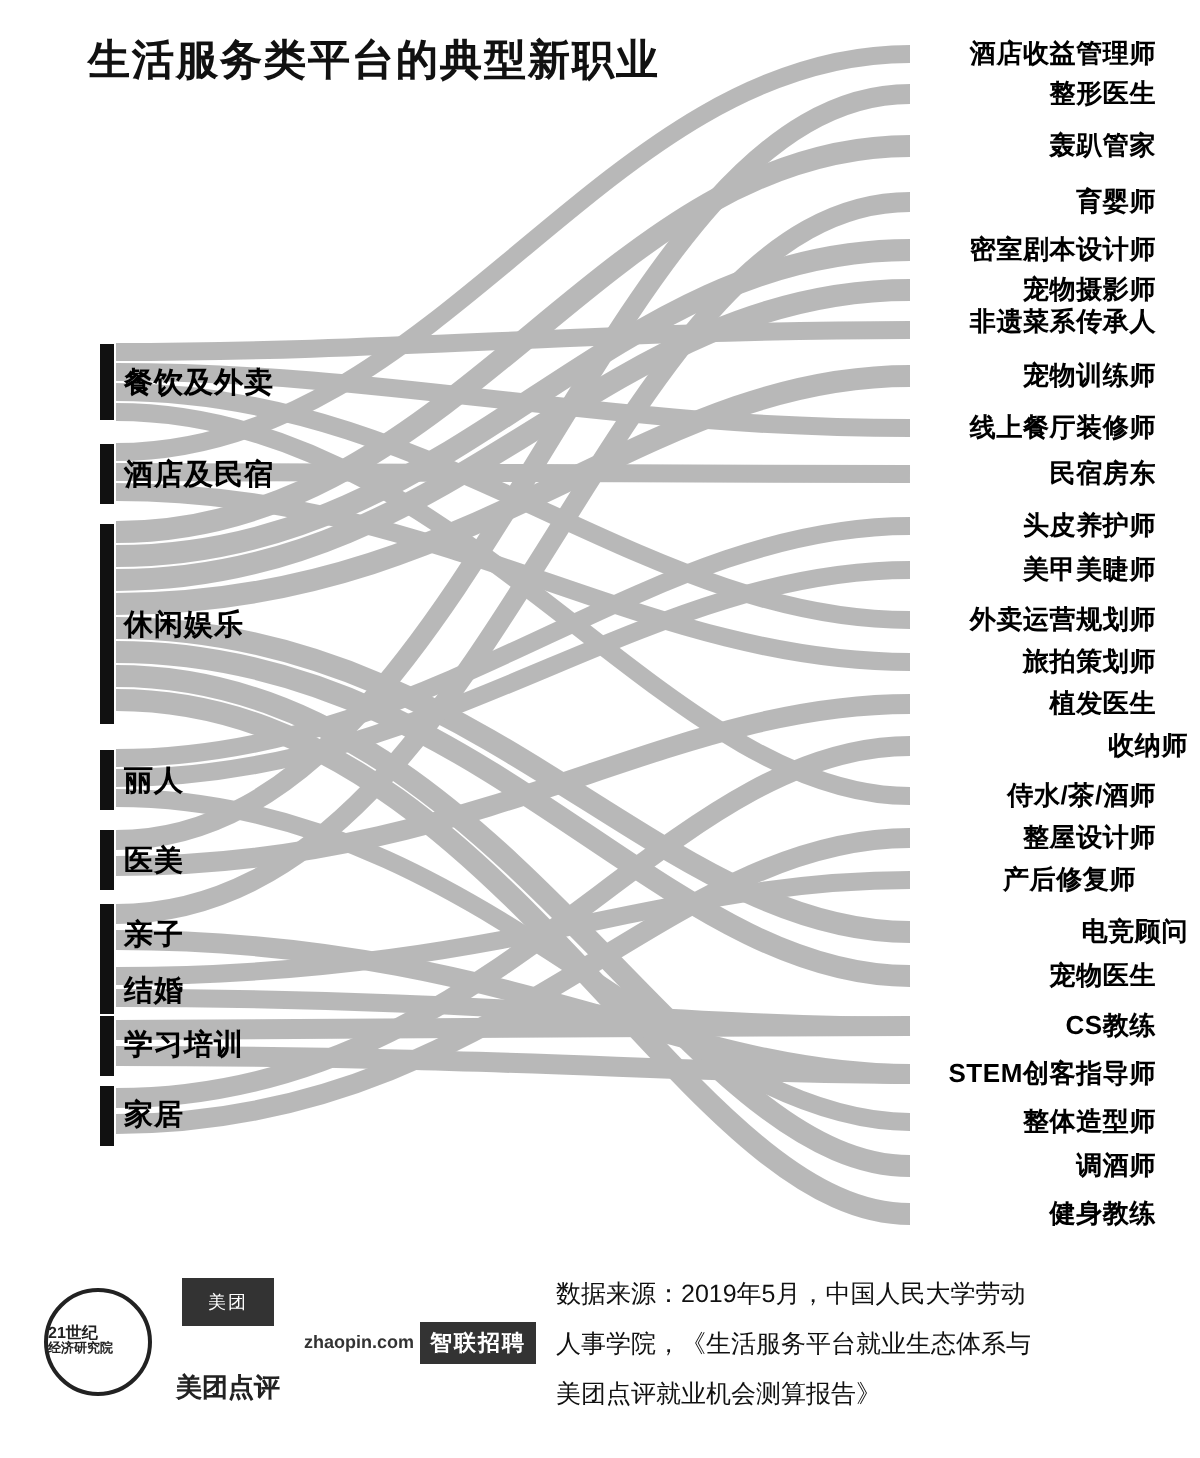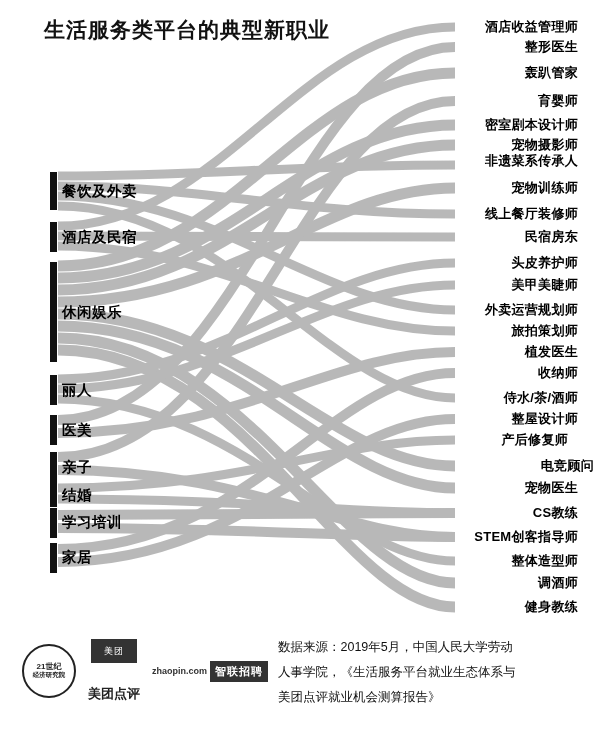--- a/index.html
+++ b/index.html
@@ -78,21 +78,21 @@
     align-items: center;
     gap: 12px;
   }
   .logo-circle {
     width: 54px;
     height: 54px;
     border-radius: 50%;
     border: 2px solid #222;
     display: flex;
     flex-direction: column;
-    align-items: center;
+    align-items: flex-start;
     justify-content: center;
     font-size: 6.5px;
     line-height: 8px;
     font-weight: bold;
     color: #222;
     text-align: center;
     box-sizing: border-box;
   }
   .logo-circle .l1 { font-size: 8px; }
   .logo-meituan {
@@ -216,21 +216,21 @@
   <div class="right-label" style="right:22px; top:136px;">宠物摄影师</div>
   <div class="right-label" style="right:22px; top:152px;">非遗菜系传承人</div>
   <div class="right-label" style="right:22px; top:179px;">宠物训练师</div>
   <div class="right-label" style="right:22px; top:205px;">线上餐厅装修师</div>
   <div class="right-label" style="right:22px; top:228px;padding-left:16px;">民宿房东</div>
   <div class="right-label" style="right:22px; top:254px;">头皮养护师</div>
   <div class="right-label" style="right:22px; top:276px;">美甲美睫师</div>
   <div class="right-label" style="right:22px; top:301px;">外卖运营规划师</div>
   <div class="right-label" style="right:22px; top:322px;">旅拍策划师</div>
   <div class="right-label" style="right:22px; top:343px;">植发医生</div>
-  <div class="right-label" style="right:22px; top:364px;padding-left:28px;">收纳师</div>
+  <div class="right-label" style="right:6px; top:364px;padding-left:28px;">收纳师</div>
   <div class="right-label" style="right:22px; top:389px;">侍水/茶/酒师</div>
   <div class="right-label" style="right:22px; top:410px;">整屋设计师</div>
   <div class="right-label" style="right:32px; top:431px;">产后修复师</div>
   <div class="right-label" style="right:6px; top:457px;">电竞顾问</div>
   <div class="right-label" style="right:22px; top:479px;">宠物医生</div>
   <div class="right-label" style="right:22px; top:504px;">CS教练</div>
   <div class="right-label" style="right:22px; top:528px;">STEM创客指导师</div>
   <div class="right-label" style="right:22px; top:552px;">整体造型师</div>
   <div class="right-label" style="right:22px; top:574px;">调酒师</div>
   <div class="right-label" style="right:22px; top:598px;">健身教练</div>

